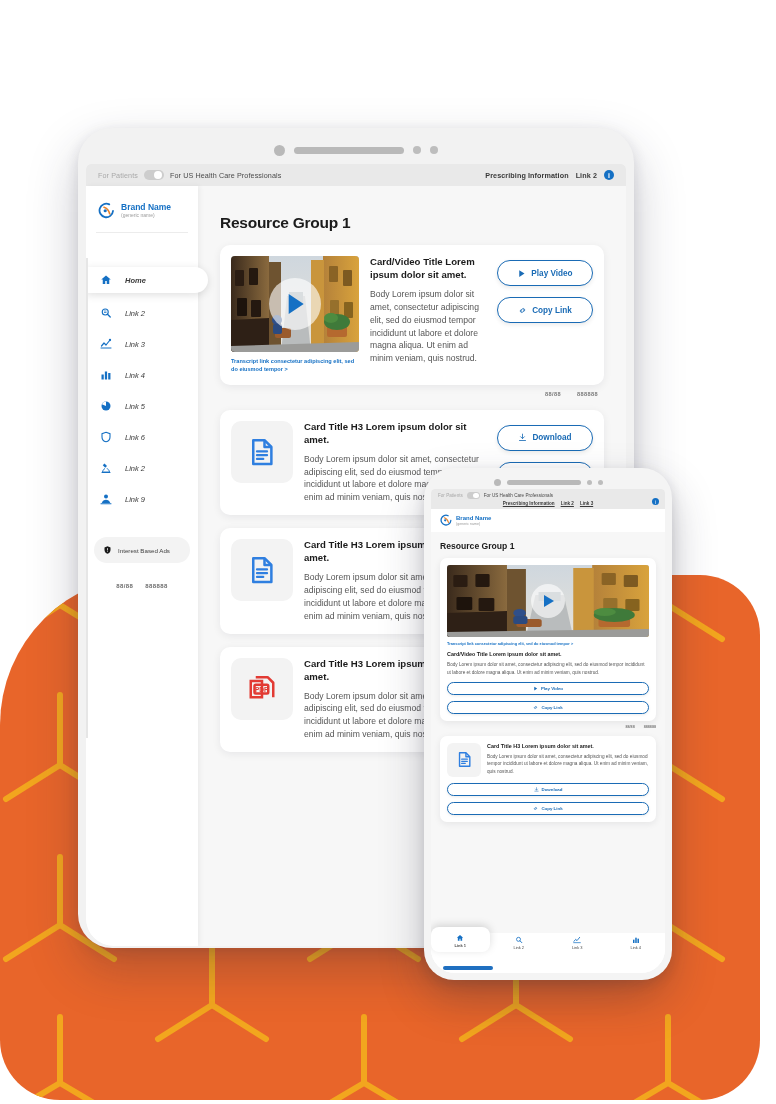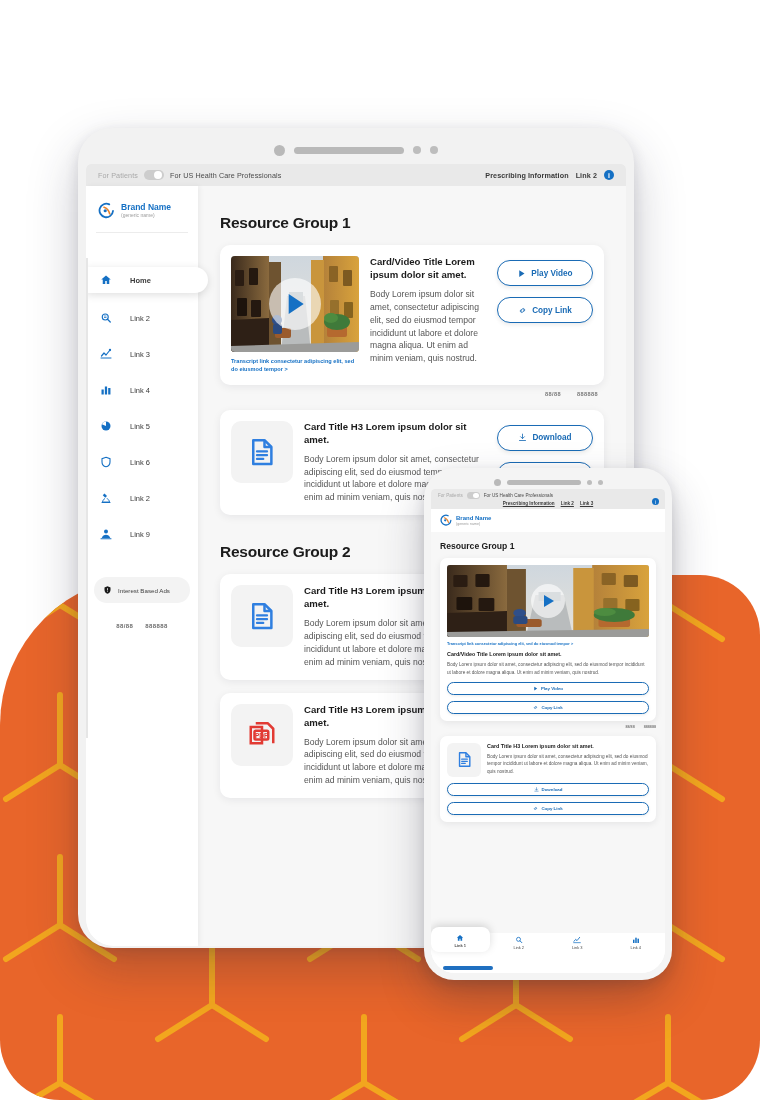--- a/index.html
+++ b/index.html
@@ -79,23 +79,23 @@
     box-shadow: 2px 0 5px rgba(0,0,0,.05);
     position: relative; z-index: 3;
   }
   .brand { display: flex; align-items: center; gap: 5px; padding: 4px 0 0 12px; }
   .brand-txt-1 { font-size: 8.5px; font-weight: 700; color: #1570c4; line-height: 1.1; }
   .brand-txt-2 { font-size: 5px; color: #9b9b9b; line-height: 1.3; }
   .brand-sep { height: 1px; background: #ececec; margin: 12px 10px 0 10px; }
 
   .nav { margin-top: 34px; display: flex; flex-direction: column; }
   .nav-item {
-    display: flex; align-items: center; gap: 18px;
-    height: 22px; padding-left: 14px; margin-bottom: 14px;
-    font-size: 7.5px; color: #3a3a3a;
+    display: flex; align-items: center; gap: 13px;
+    height: 22px; padding-left: 14px; margin-bottom: 9px;
+    font-size: 7.5px; color: #3a3a3a; font-style: italic;
   }
   .nav-item.active {
     background: #fff; border-radius: 0 14px 14px 0;
     box-shadow: 0 2px 8px rgba(0,0,0,.13);
     font-weight: 700; margin-right: -10px; height: 26px;
   }
   .nav-ico { width: 12px; height: 12px; display: block; flex: none; }
   .nav-rail {
     position: absolute; left: 0; top: 72px; width: 2px; height: 480px;
     background: linear-gradient(#e6e6e6,#e6e6e6);
@@ -505,21 +505,20 @@
               <div class="btn">
                 <svg viewBox="0 0 24 24">
                   <path d="M9.5 14.5a4 4 0 0 1 0-5l2-2a4 4 0 0 1 5.6 5.6l-1 1" fill="none" stroke="#1a6bb5" stroke-width="2.2" stroke-linecap="round"></path>
                   <path d="M14.5 9.5a4 4 0 0 1 0 5l-2 2a4 4 0 0 1-5.6-5.6l1-1" fill="none" stroke="#1a6bb5" stroke-width="2.2" stroke-linecap="round"></path>
                 </svg>
                 <span>Copy Link</span>
               </div>
             </div>
           </div>
 
-          <div class="grp-title grp2">Resource Group 2</div>
 
           <div class="card">
             <div class="ico-tile">
               <svg viewBox="0 0 24 24">
                 <path d="M5 2.5h9l5.5 5.5v13.5H5z" fill="none" stroke="#2f7fe0" stroke-width="2" stroke-linejoin="round"></path>
                 <path d="M14 2.5V8h5.5" fill="none" stroke="#2f7fe0" stroke-width="2" stroke-linejoin="round"></path>
                 <path d="M8 11.5h8M8 14.5h8M8 17.5h5" stroke="#2f7fe0" stroke-width="1.8" stroke-linecap="round"></path>
               </svg>
             </div>
             <div class="card-main">

